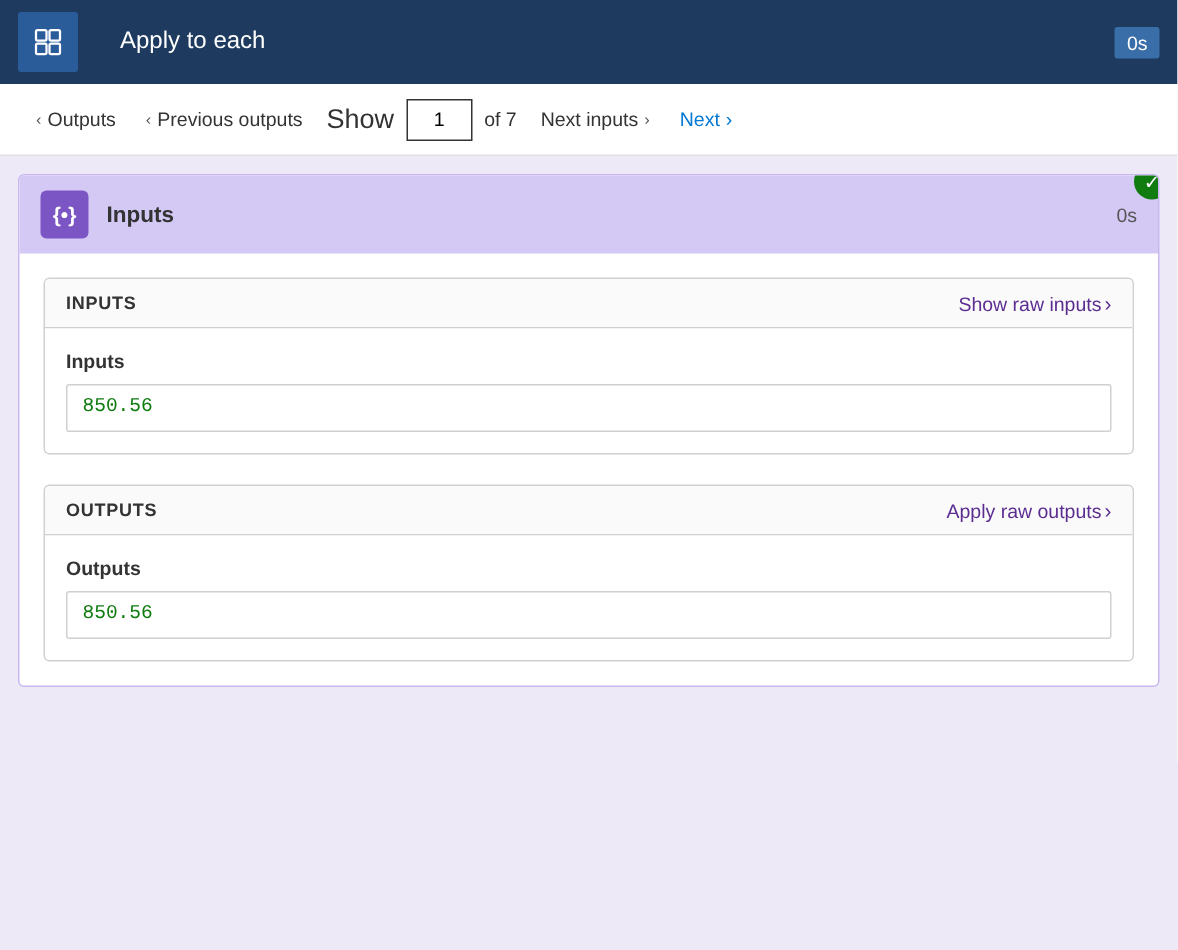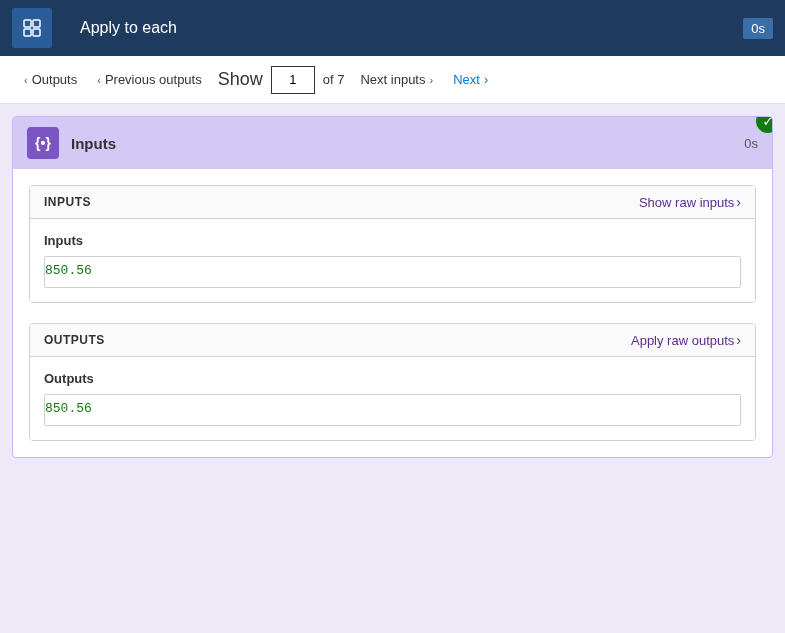--- a/index.html
+++ b/index.html
@@ -204,21 +204,21 @@
     }
     .field-label {
       font-size: 13px;
       font-weight: 600;
       color: #333;
       margin-bottom: 8px;
     }
     .value-box {
       border: 1px solid #d0d0d0;
       border-radius: 2px;
-      padding: 6px 0;
+      padding: 6px 10px;
       font-family: 'Courier New', monospace;
       font-size: 13px;
       color: #107c10;
       background: #fff;
       min-height: 32px;
     }
   </style>
 </head>
 <body>
 

